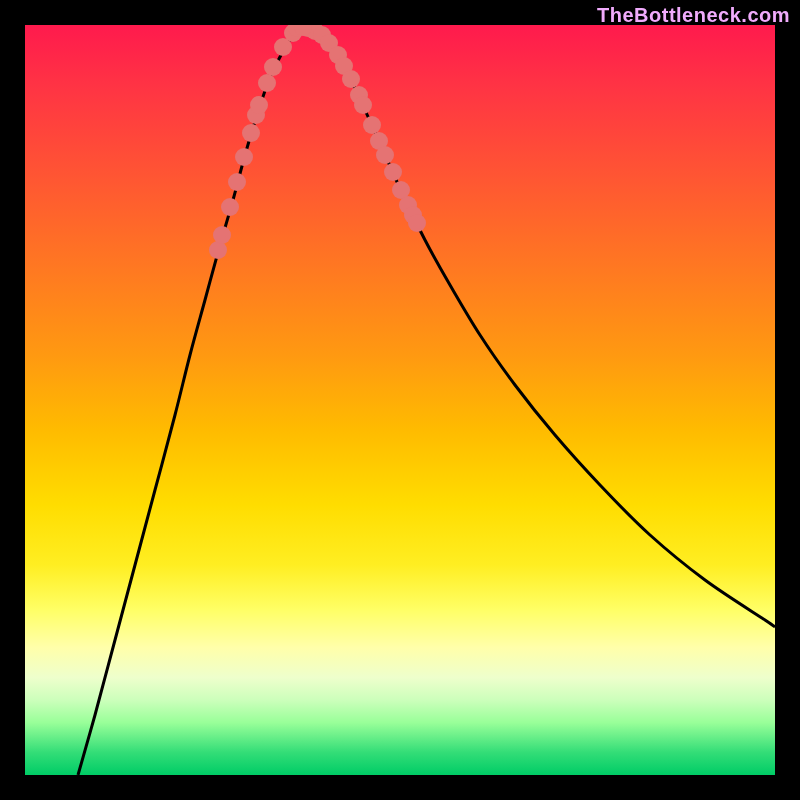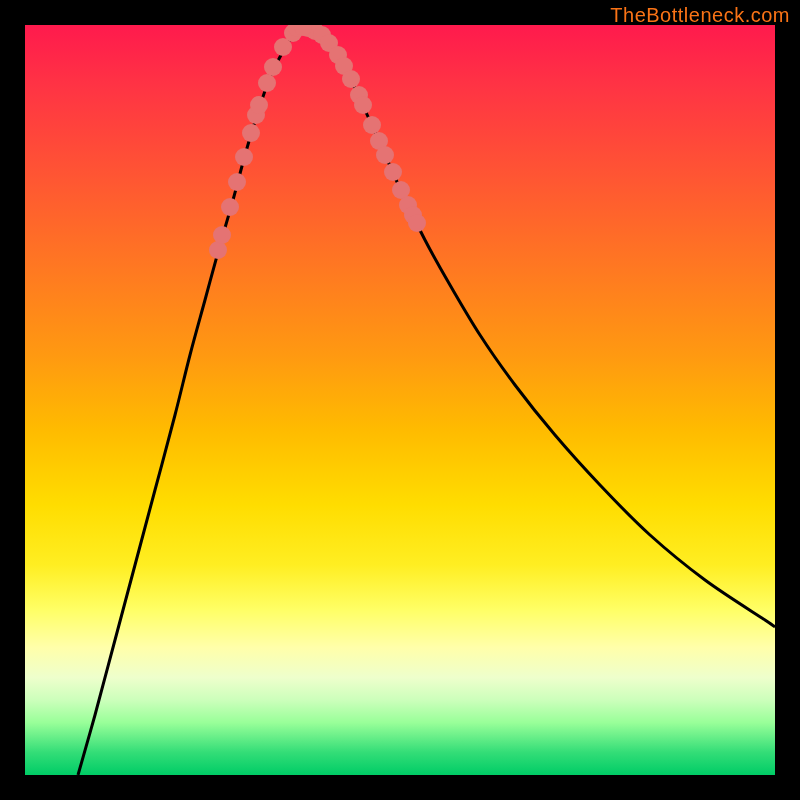--- a/index.html
+++ b/index.html
@@ -26,23 +26,23 @@
       #ccffbb 90%,
       #99ff99 93%,
       #66ee88 95%,
       #33dd77 97%,
       #00cc66 100%);
   }
   .watermark {
     position: absolute;
     top: 4px;
     right: 10px;
-    color: #f97316;
+    color: #f0abfc;
     font-size: 20px;
-    font-weight: 400;
+    font-weight: 700;
     letter-spacing: 0.5px;
   }
   svg { position: absolute; top: 0; left: 0; }
 </style>
 </head>
 <body>
 
 <div class="outer">
   <div class="plot-area">
     <svg width="750" height="750">

